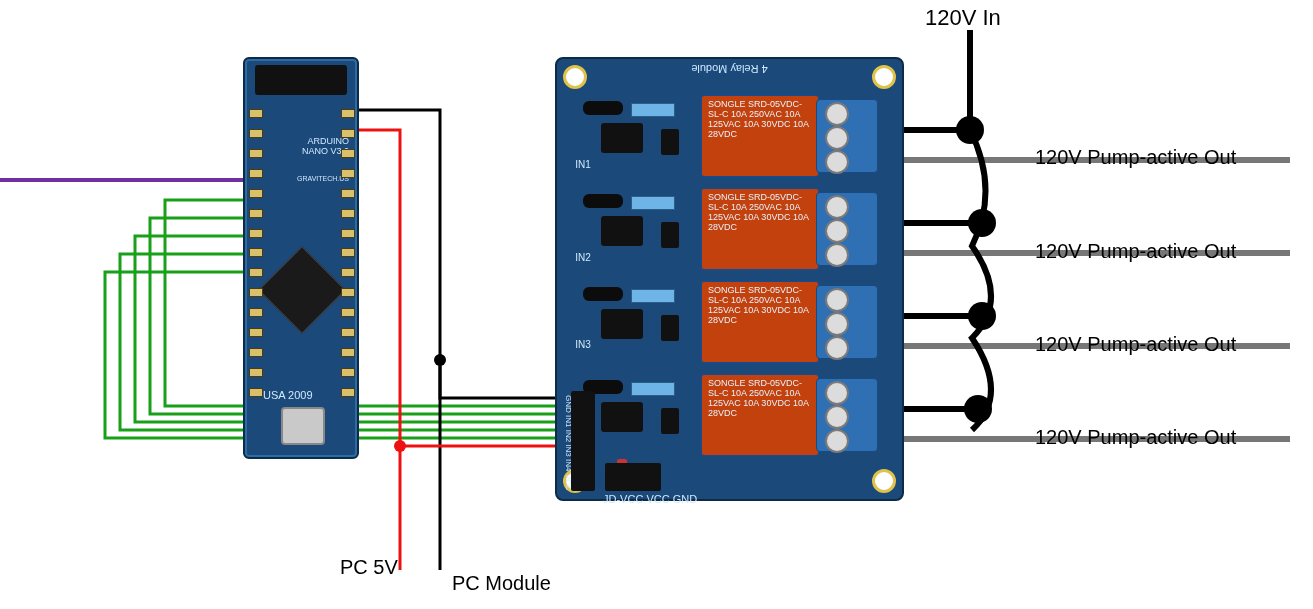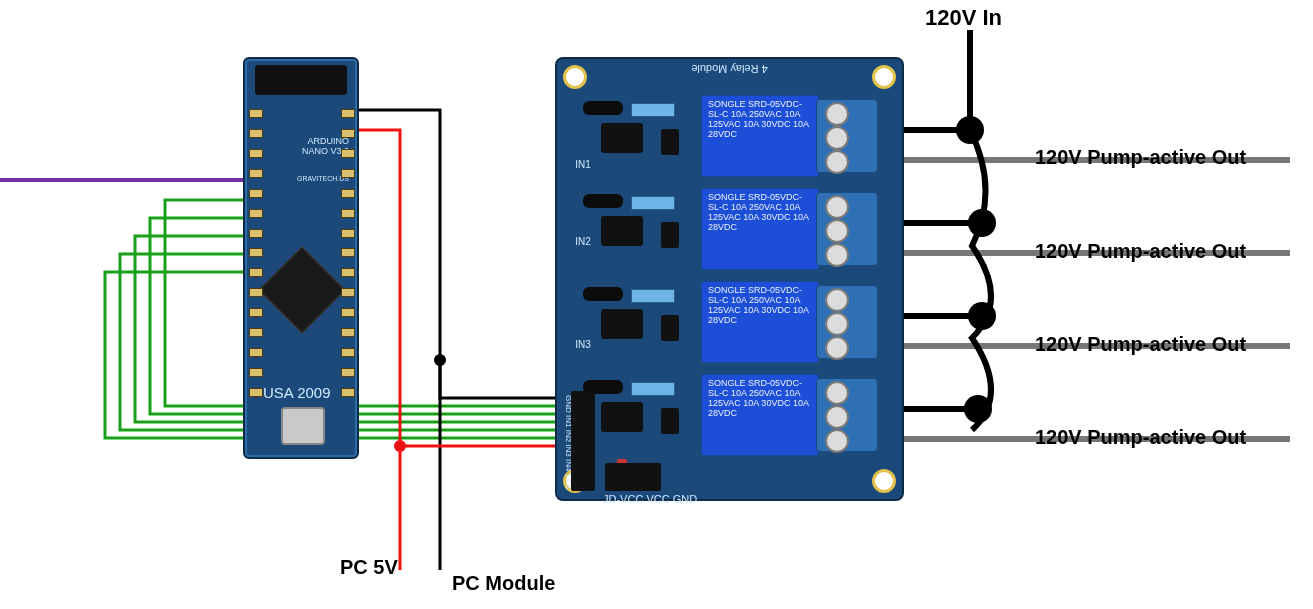--- a/index.html
+++ b/index.html
@@ -1,40 +1,40 @@
 <!DOCTYPE html>
 <html><head>
 <meta charset="utf-8">
 <style>
   html,body{margin:0;padding:0;background:#fff;font-family:Arial,Helvetica,sans-serif;color:#000}
   #stage{position:relative;width:1313px;height:609px}
-  .lbl{position:absolute;font-weight:700;white-space:nowrap}
+  .lbl{position:absolute;font-weight:400;white-space:nowrap}
   .lbl.big{font-size:22px}
   .lbl.med{font-size:20px}
   svg{position:absolute;top:0;left:0}
   
   .ard{position:absolute;left:243px;top:57px;width:112px;height:398px;background:#1b4a7a;border:2px solid #0d2a47;border-radius:6px;box-shadow:inset 0 0 0 2px #2c6ca6}
   .ard .hdr{position:absolute;top:6px;left:10px;right:10px;height:30px;background:#111;border-radius:3px}
   .ard .usb{position:absolute;bottom:12px;left:36px;width:40px;height:34px;background:#c9c9c9;border:2px solid #888;border-radius:4px}
   .ard .chip{position:absolute;top:200px;left:26px;width:60px;height:60px;background:#1a1a1a;transform:rotate(45deg);border:1px solid #444}
   .ard .txt{position:absolute;color:#cfe8ff;font-size:9px;line-height:1.1;text-align:right}
   .ard .txt.a{top:78px;right:8px;width:60px}
   .ard .pins-l,.ard .pins-r{position:absolute;top:50px;width:12px;bottom:60px;display:flex;flex-direction:column;justify-content:space-between}
   .ard .pins-l{left:4px}.ard .pins-r{right:4px}
   .ard .pin{width:12px;height:7px;background:#d9c06c;border:1px solid #4b3c12}
-  .ard .txt.b{bottom:56px;left:18px;color:#cfe8ff;font-size:15px}
+  .ard .txt.b{bottom:56px;left:18px;color:#cfe8ff;font-size:11px}
   
   .relay{position:absolute;left:555px;top:57px;width:345px;height:440px;background:#1b4a7a;border:2px solid #0d2a47;border-radius:8px}
   .relay .mhole{position:absolute;width:18px;height:18px;border-radius:50%;background:#fff;border:3px solid #e0c24a}
   .relay .row{position:absolute;left:14px;right:14px;height:92px}
   .relay .opto{position:absolute;left:30px;top:34px;width:42px;height:30px;background:#111;border-radius:3px}
   .relay .diode{position:absolute;left:12px;top:12px;width:40px;height:14px;background:#0c0c0c;border-radius:6px}
   .relay .res{position:absolute;width:42px;height:12px;background:#6fb4e6;border:1px solid #2b5f88}
   .relay .trans{position:absolute;left:90px;top:40px;width:18px;height:26px;background:#111;border-radius:2px}
-  .relay .relaybox{position:absolute;left:130px;top:6px;width:116px;height:80px;background:#1d4ed8;border:1px solid #164a96;border-radius:3px}
+  .relay .relaybox{position:absolute;left:130px;top:6px;width:116px;height:80px;background:#c2410c;border:1px solid #164a96;border-radius:3px}
   .relay .relaybox .t{position:absolute;left:6px;top:4px;right:6px;color:#e8f2ff;font-size:9px;line-height:1.1}
   .relay .term{position:absolute;right:10px;top:10px;width:60px;height:72px;background:#2f6fb3;border:1px solid #194a80;border-radius:4px}
   .relay .term .screw{position:absolute;left:8px;width:20px;height:20px;border-radius:50%;background:#dcdcdc;border:2px solid #7a7a7a}
   .relay .hdrpins{position:absolute;left:14px;top:380px;width:24px;height:50px;background:#111;border-radius:2px}
   .relay .vccgnd{position:absolute;left:48px;top:404px;width:56px;height:28px;background:#111;border-radius:2px}
   .relay .inlabel{position:absolute;left:2px;width:20px;color:#cfe8ff;font-size:10px;text-align:center}
   .relay .led{position:absolute;width:10px;height:16px;background:#c33;border-radius:2px}
   .relay .ptxt{position:absolute;color:#cfe8ff;font-size:11px}
   .relay .toptxt{position:absolute;top:4px;left:0;right:0;text-align:center;color:#cfe8ff;font-size:11px;transform:rotate(180deg)}
 </style>
@@ -159,21 +159,21 @@
           <div class="t">SONGLE
 SRD-05VDC-SL-C
 10A 250VAC 10A 125VAC
 10A 30VDC 10A 28VDC</div>
         </div>
     <div class="term">
           <div class="screw" style="top:2px"></div>
           <div class="screw" style="top:26px"></div>
           <div class="screw" style="top:50px"></div>
         </div>
-    <div class="inlabel" style="top:54px">IN2</div>
+    <div class="inlabel" style="top:70px">IN2</div>
   </div>
   <div class="row" style="top:216px">
     <div class="diode"></div>
         <div class="res" style="left:60px;top:14px"></div>
     <div class="opto"></div>
         <div class="trans"></div>
     <div class="relaybox">
           <div class="t">SONGLE
 SRD-05VDC-SL-C
 10A 250VAC 10A 125VAC

